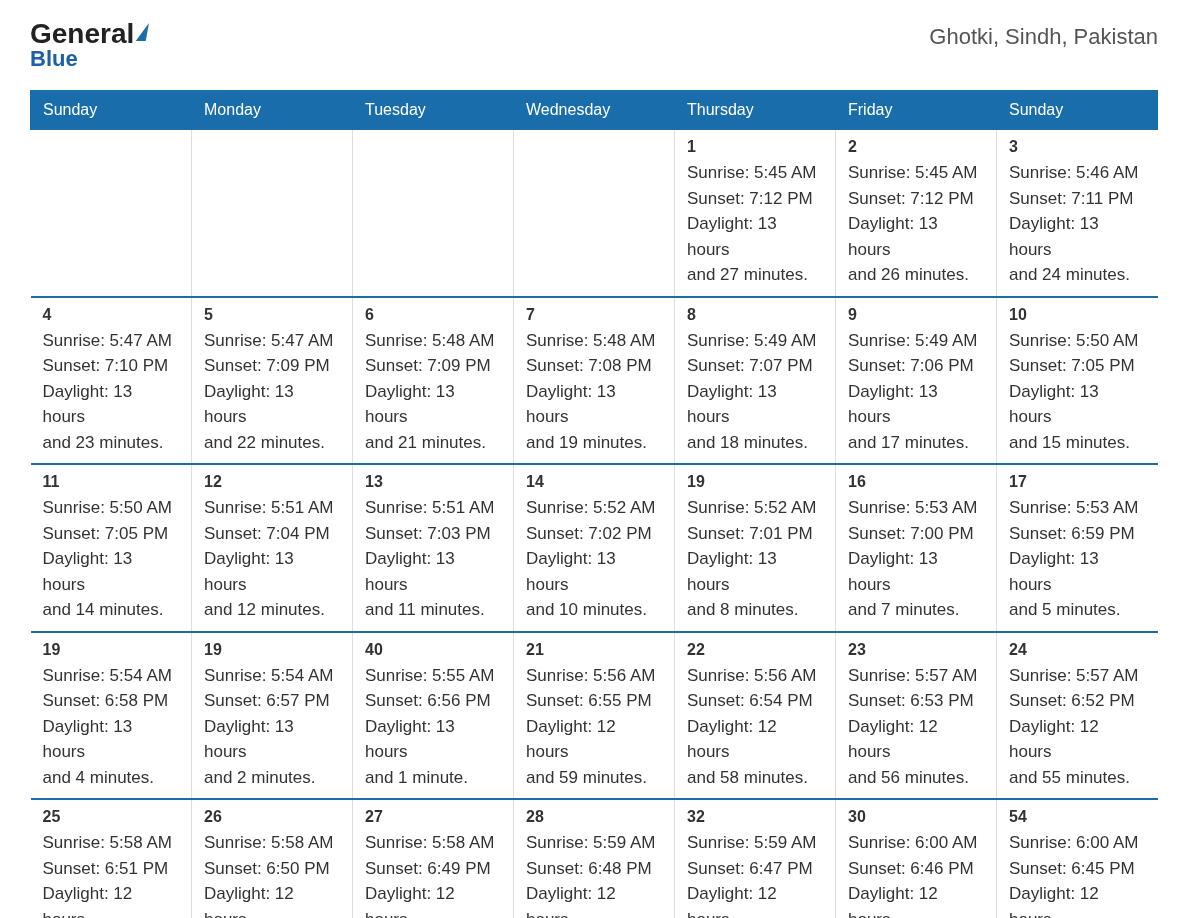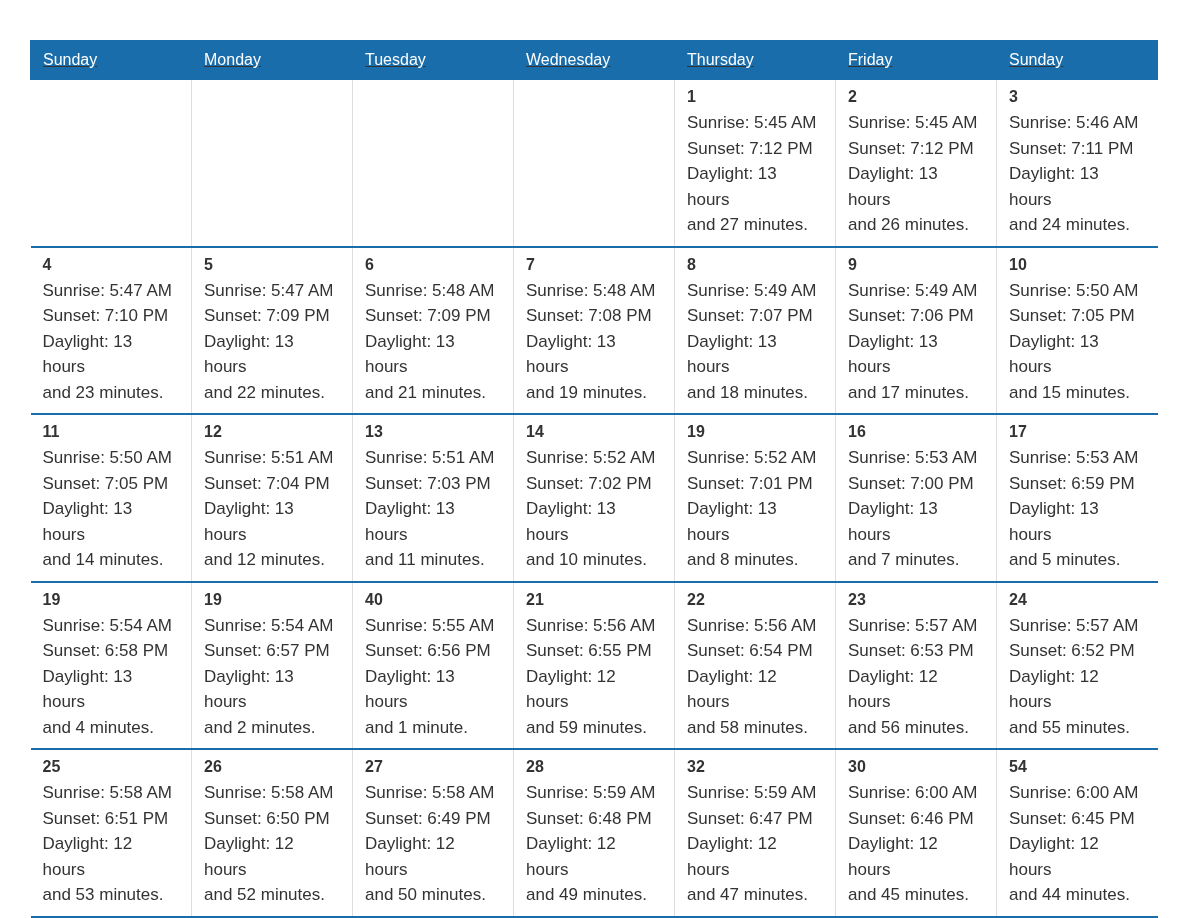--- a/index.html
+++ b/index.html
@@ -47,21 +47,20 @@
       font-size: 22px;
       color: #555;
       margin-top: 4px;
     }
     table {
       width: 100%;
       border-collapse: collapse;
     }
     thead tr {
       background-color: #1a6dab;
-      text-decoration: underline;
     }
     thead th {
       color: #fff;
       font-size: 16px;
       font-weight: normal;
       padding: 10px 12px;
       text-align: left;
       border: 1px solid #1a6dab;
     }
     tbody tr {
@@ -90,21 +89,30 @@
     .day-info {
       font-size: 17px;
       color: #333;
       line-height: 1.5;
     }
   </style>
 </head>
 <body>
 
 <div class="header">
+  <div class="logo">
+    <div class="logo-general">
+      <span>General</span><span style="display:inline-block;width:0;height:0;border-left:10px solid transparent;border-right:0px solid transparent;border-bottom:18px solid #1a6dab;margin-left:3px;transform:skewX(-10deg) translateY(-2px);"></span>
+    </div>
+    <div class="logo-blue">
+      <span>Blue</span>
+    </div>
+  </div>
   <div class="title-block">
+    <div class="location">Ghotki, Sindh, Pakistan</div>
   </div>
 </div>
 
 <table>
   <thead>
     <tr>
     <th>Sunday</th>
         <th>Monday</th>
         <th>Tuesday</th>
         <th>Wednesday</th>

